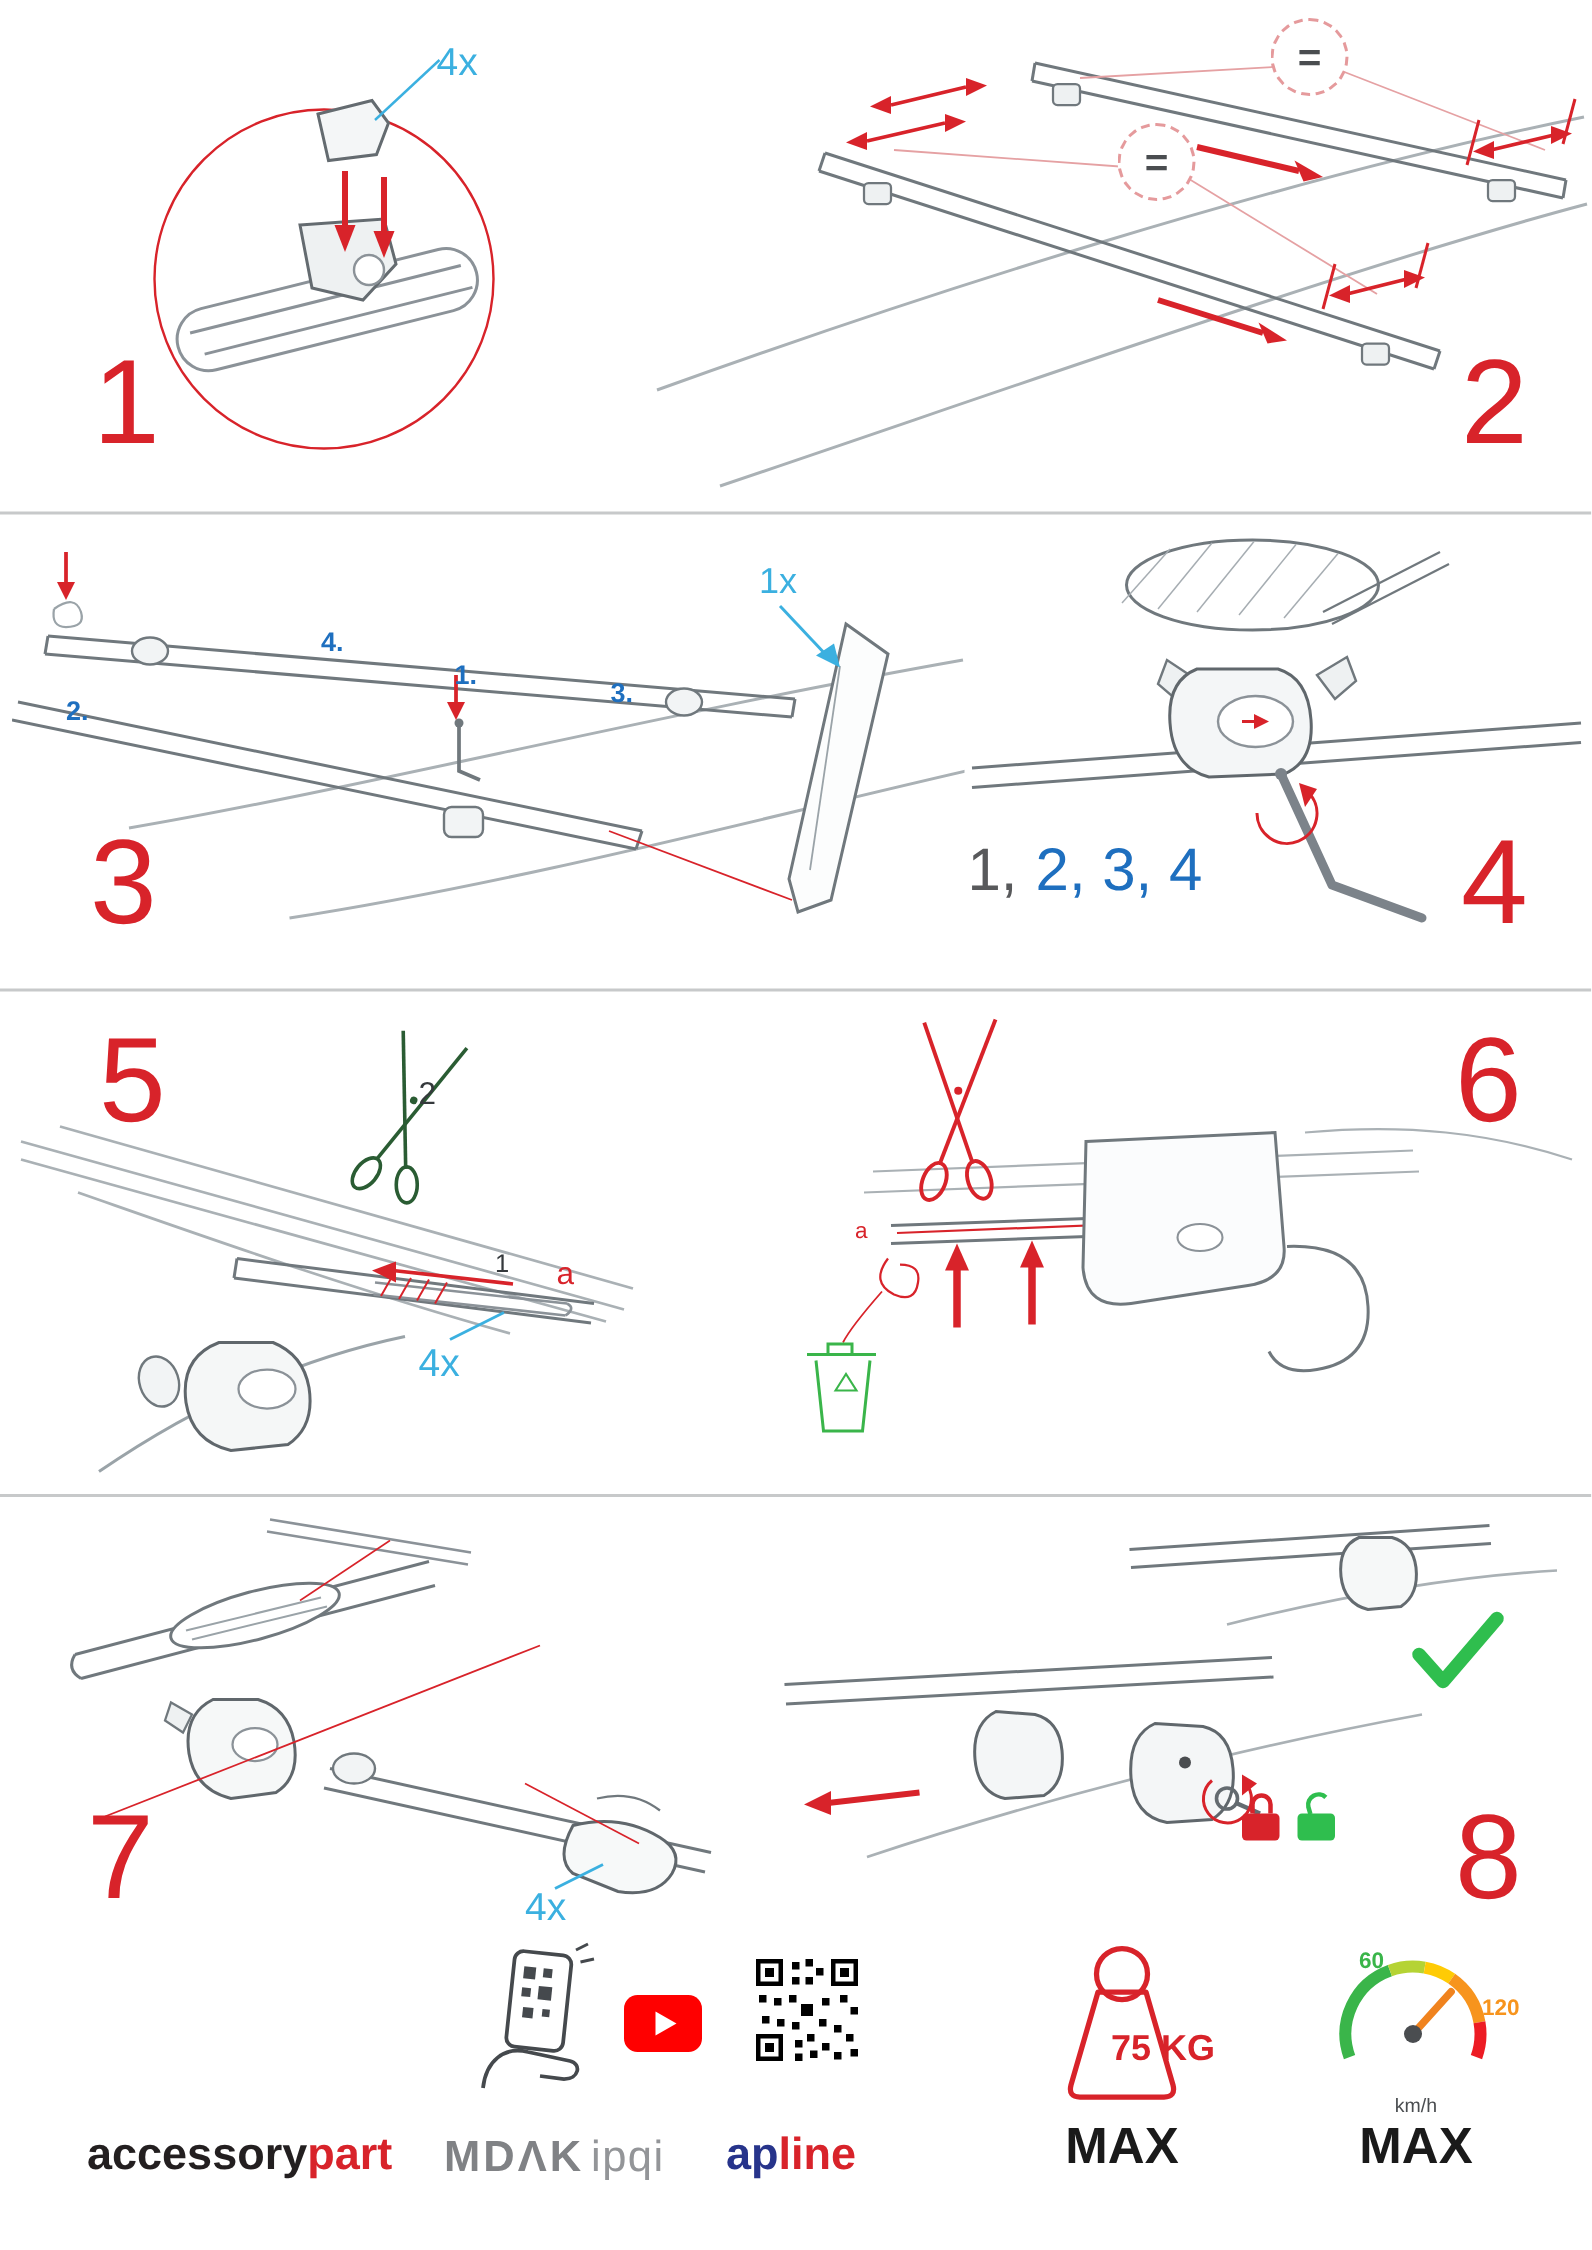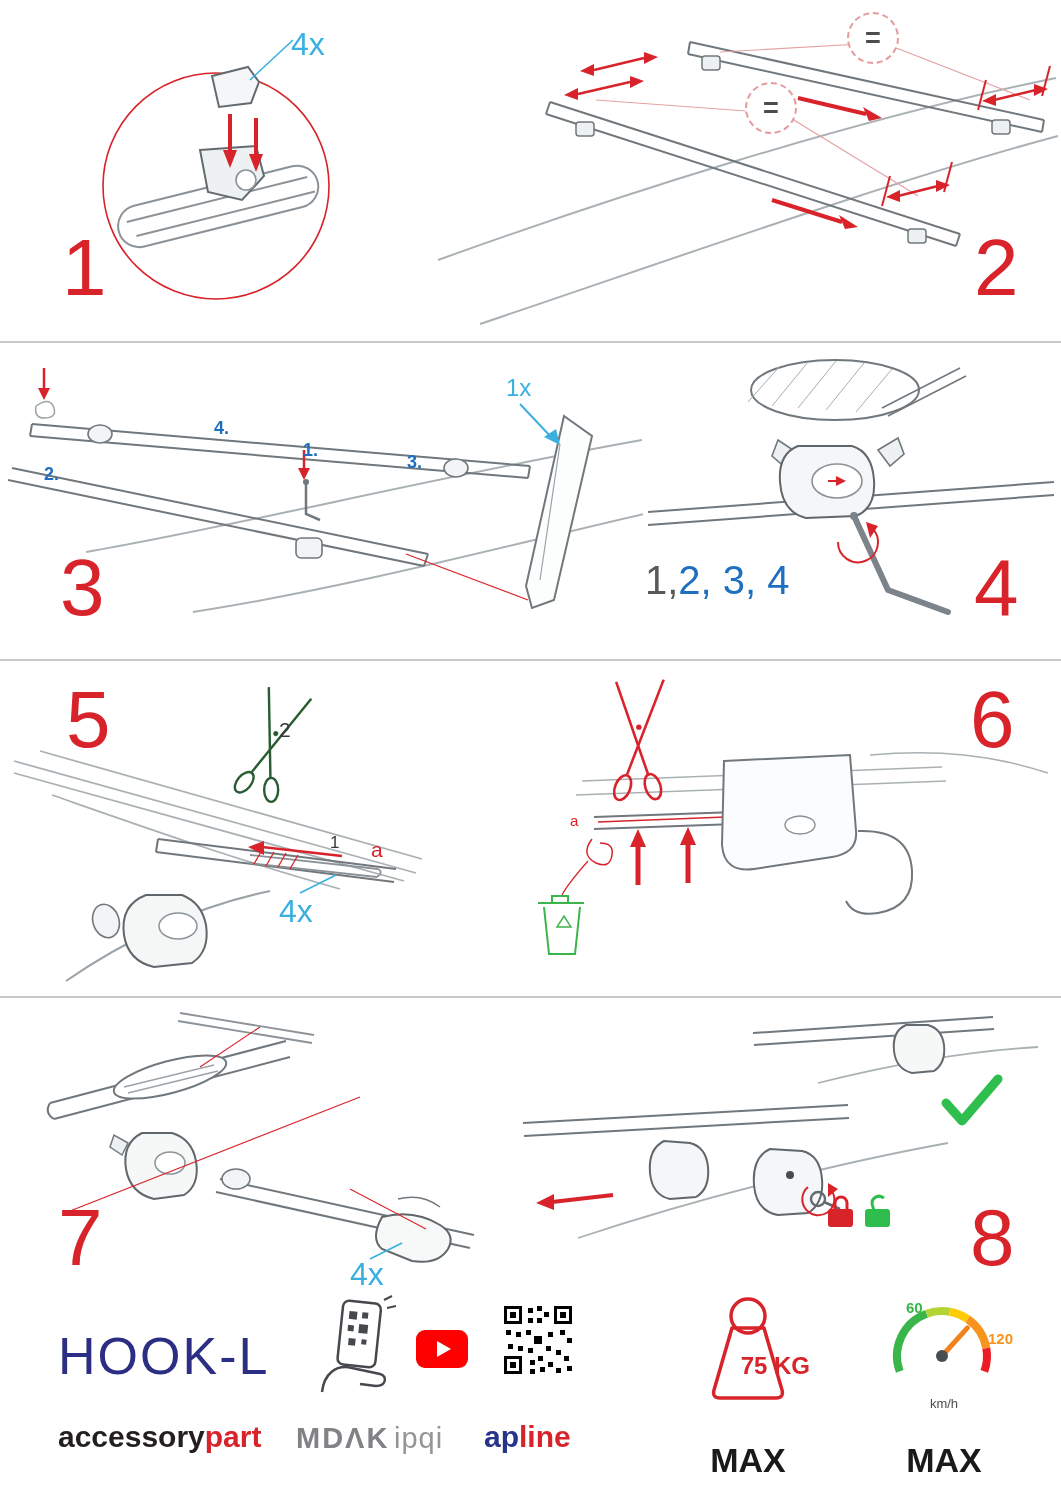--- a/index.html
+++ b/index.html
@@ -2,39 +2,39 @@
 <html><head>
 <meta charset="utf-8">
 <style>
   * { margin:0; padding:0; box-sizing:border-box; }
   html,body { background:#ffffff; }
   body { font-family:"Liberation Sans", sans-serif; }
   .page { position:relative; width:1061px; height:1500px; background:#fff; overflow:hidden; }
   .abs { position:absolute; }
   .divider { position:absolute; left:0; width:1061px; height:2px; background:#c7c9ca; }
   .stepnum { position:absolute; font-size:80px; line-height:1; color:#d8232a; font-weight:400; }
-  .qty { position:absolute; font-size:32px; color:#3bb0e0; font-weight:400; }
+  .qty { position:absolute; font-size:26px; color:#3bb0e0; font-weight:400; }
   .bluelabel { position:absolute; font-size:18px; color:#1e6fbf; font-weight:700; }
   .smalldark { position:absolute; color:#35393c; }
   .reda { position:absolute; color:#d8232a; }
   .eq-badge { position:absolute; width:52px; height:52px; border:2px dashed #e59a9c; border-radius:50%;
               display:flex; align-items:center; justify-content:center;
               font-size:27px; font-weight:700; color:#4a4d50; background:#fff; }
   .seq { position:absolute; font-size:40px; font-weight:400; }
   .seq .g { color:#58595b; }
-  .seq .b { color:#1e6fbf; margin-left:0; }
+  .seq .b { color:#1e6fbf; margin-left:12px; }
   .product { position:absolute; font-size:52px; letter-spacing:2px; color:#2b2e83; font-weight:400; }
   .brand { position:absolute; font-size:30px; font-weight:700; letter-spacing:0px; }
   .brand .k { color:#231f20; } .brand .r { color:#d8232a; }
   .logo-gray { position:absolute; font-size:29px; font-weight:700; color:#808285; letter-spacing:2px; }
   .logo-light { position:absolute; font-size:29px; font-weight:400; color:#939598; letter-spacing:1px; }
   .apline { position:absolute; font-size:30px; font-weight:700; }
   .apline .bl { color:#27348b; } .apline .rd { color:#d8232a; }
   .kg { position:absolute; width:124px; text-align:right; font-size:24px; font-weight:700; color:#d8232a; }
-  .max { position:absolute; width:124px; text-align:center; font-size:34px; font-weight:700; color:#1a1a1a;margin-top:29px; }
+  .max { position:absolute; width:124px; text-align:center; font-size:34px; font-weight:700; color:#1a1a1a; }
   .speedtick { position:absolute; font-size:15px; font-weight:700; }
   .kmh { position:absolute; width:124px; text-align:center; font-size:13px; color:#4a4d50; }
 </style>
 </head>
 <body>
 
 <div class="page">
 
   <div class="divider" style="top:341px"></div>
   <div class="divider" style="top:659px"></div>
@@ -360,21 +360,20 @@
       <path d="M354 205 v-5 a7 7 0 0 1 13 -3" fill="none" stroke="#2fbe4e" stroke-width="3" transform="rotate(-16 360 200)"></path>
       <rect x="347" y="206" width="25" height="18" rx="3" fill="#2fbe4e"></rect>
     </g>
     <g fill="#d8232a" stroke="#d8232a">
       <line x1="95" y1="192" x2="34" y2="199" stroke-width="4"></line>
       <polygon points="36,191 36,207 18,200" stroke="none"></polygon>
     </g>
   </svg>
   <div class="stepnum" style="left:970px; top:1198px">8</div>
 
-  <div class="product" style="left:58px; top:1326px">HOOK-L</div>
   <div class="brand" style="left:58px; top:1420px">
     <span class="k">accessory</span><span class="r">part</span>
   </div>
 
   <svg class="abs" style="left:310px; top:1294px" width="95" height="105" viewBox="0 0 95 105">
     <g transform="rotate(6 49 42)">
       <rect x="30" y="8" width="38" height="64" rx="6" fill="#fff" stroke="#45494d" stroke-width="2.5"></rect>
       <g fill="#45494d">
         <rect x="37" y="18" width="8" height="8"></rect>
           <rect x="50" y="18" width="6" height="6"></rect>

